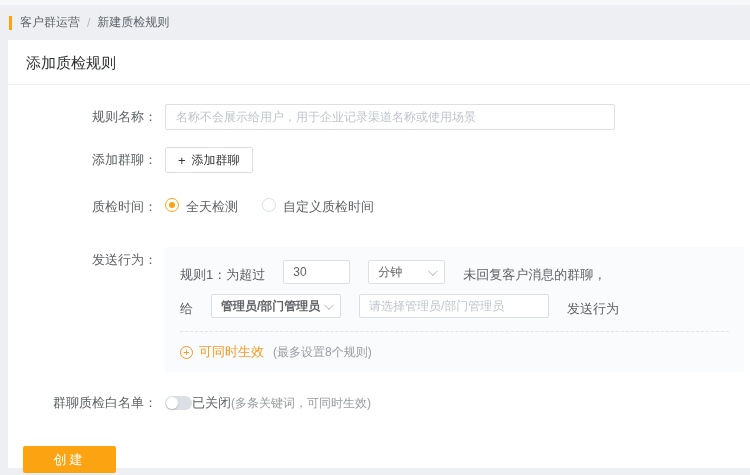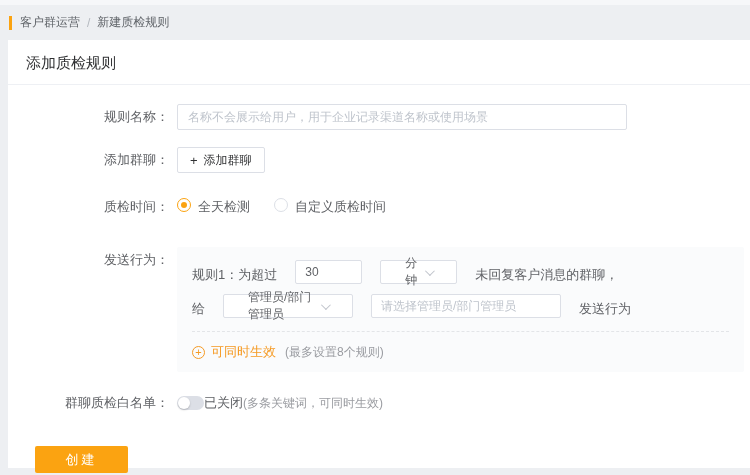--- a/index.html
+++ b/index.html
@@ -11,21 +11,21 @@
   .breadcrumb { height:35px; display:flex; align-items:center; padding-left:9px; }
   .crumb-bar { width:3px; height:14px; background:#fba311; margin-right:8px; }
   .crumb-link { font-size:12px; color:#5f6368; cursor:pointer; }
   .crumb-sep { font-size:12px; color:#b4b8bf; margin:0 7px; }
   .crumb-current { font-size:12px; color:#5f6368; }
 
   
   .panel { margin-left:8px; width:742px; height:428px; background:#ffffff; }
   .panel-title { padding:14px 0 11px 18px; font-size:15px; color:#303133; border-bottom:1px solid #eef0f4; }
 
-  .form { padding-top:19px;margin-left:12px; }
+  .form { padding-top:19px; }
   .form-row { display:flex; align-items:flex-start; }
   .form-label { width:149px; flex-shrink:0; text-align:right; font-size:13px; color:#606266; line-height:26px; }
   .form-content { margin-left:8px; flex:1; }
 
   .row-name { margin-bottom:17px; }
   .name-input { width:450px; height:26px; border:1px solid #dcdfe6; border-radius:2px; padding:0 10px; font-size:12px; color:#606266; font-family:"Liberation Sans", sans-serif; outline:none; }
   .name-input::placeholder { color:#bfc4cc; }
 
   .row-chat { margin-bottom:21px; }
   .chat-btn { height:26px; padding:0 12px; background:#fff; border:1px solid #dcdfe6; border-radius:2px; font-size:12px; color:#303133; display:inline-flex; align-items:center; gap:6px; cursor:pointer; font-family:"Liberation Sans", sans-serif; }
@@ -36,23 +36,23 @@
   .radio-opt { display:flex; gap:7px; font-size:13px; color:#606266; cursor:pointer; }
   .radio-dot { width:14px; height:14px; border-radius:50%; border:1px solid #dcdfe6; background:#fff; display:flex; align-items:center; justify-content:center; }
   .radio-dot.on { border-color:#fba311; }
   .radio-dot.on::after { content:""; width:6px; height:6px; border-radius:50%; background:#fba311; }
 
   .row-rules { margin-bottom:18px; }
   .rules-panel { background:#fafbfc; border-radius:2px; margin-right:6px; padding:13px 15px 11px 15px; }
   .rule-line { display:flex; align-items:flex-end; gap:18px; font-size:13px; color:#606266; }
   .rule-line + .rule-line { margin-top:10px; }
   .mini-input { width:67px; height:24px; border:1px solid #dcdfe6; border-radius:2px; background:#fff; padding:8px 9px; font-size:12px; color:#606266; outline:none; font-family:"Liberation Sans", sans-serif; }
-  .mini-select { height:24px; border:1px solid #dcdfe6; border-radius:2px; background:#fff; display:flex; align-items:center; justify-content:space-between; padding:0 24px; font-size:12px; color:#606266; cursor:pointer; }
+  .mini-select { height:24px; border:1px solid #dcdfe6; border-radius:2px; background:#fff; display:flex; align-items:center; justify-content:space-between; padding:0 9px; font-size:12px; color:#606266; cursor:pointer; }
   .sel-unit { width:77px; }
-  .sel-recipient { width:130px; }
+  .sel-recipient { width:130px;font-weight:bold; }
   .chev { width:7px; height:7px; border-right:1px solid #c0c4cc; border-bottom:1px solid #c0c4cc; transform:rotate(45deg) translateY(-2px); flex-shrink:0; }
   .recipient-input { width:190px; height:24px; border:1px solid #dcdfe6; border-radius:2px; padding:0 9px; font-size:12px; color:#606266; outline:none; font-family:"Liberation Sans", sans-serif; }
   .recipient-input::placeholder { color:#bfc4cc; }
   .rules-divider { border-top:1px dashed #e3e5e8; margin-top:13px; }
   .addrule-line { display:flex; align-items:center; margin-top:11px; gap:6px; }
   .plus-circle { width:13px; height:13px; border-radius:50%; border:1px solid #f59a23; color:#f59a23; font-size:11px; line-height:11px; display:flex; align-items:center; justify-content:center; }
   .addrule-link { font-size:13px; color:#f59a23; cursor:pointer; }
   .addrule-note { font-size:12px; color:#9a9ca1; margin-left:3px; }
 
   .row-white { margin-bottom:0; }

